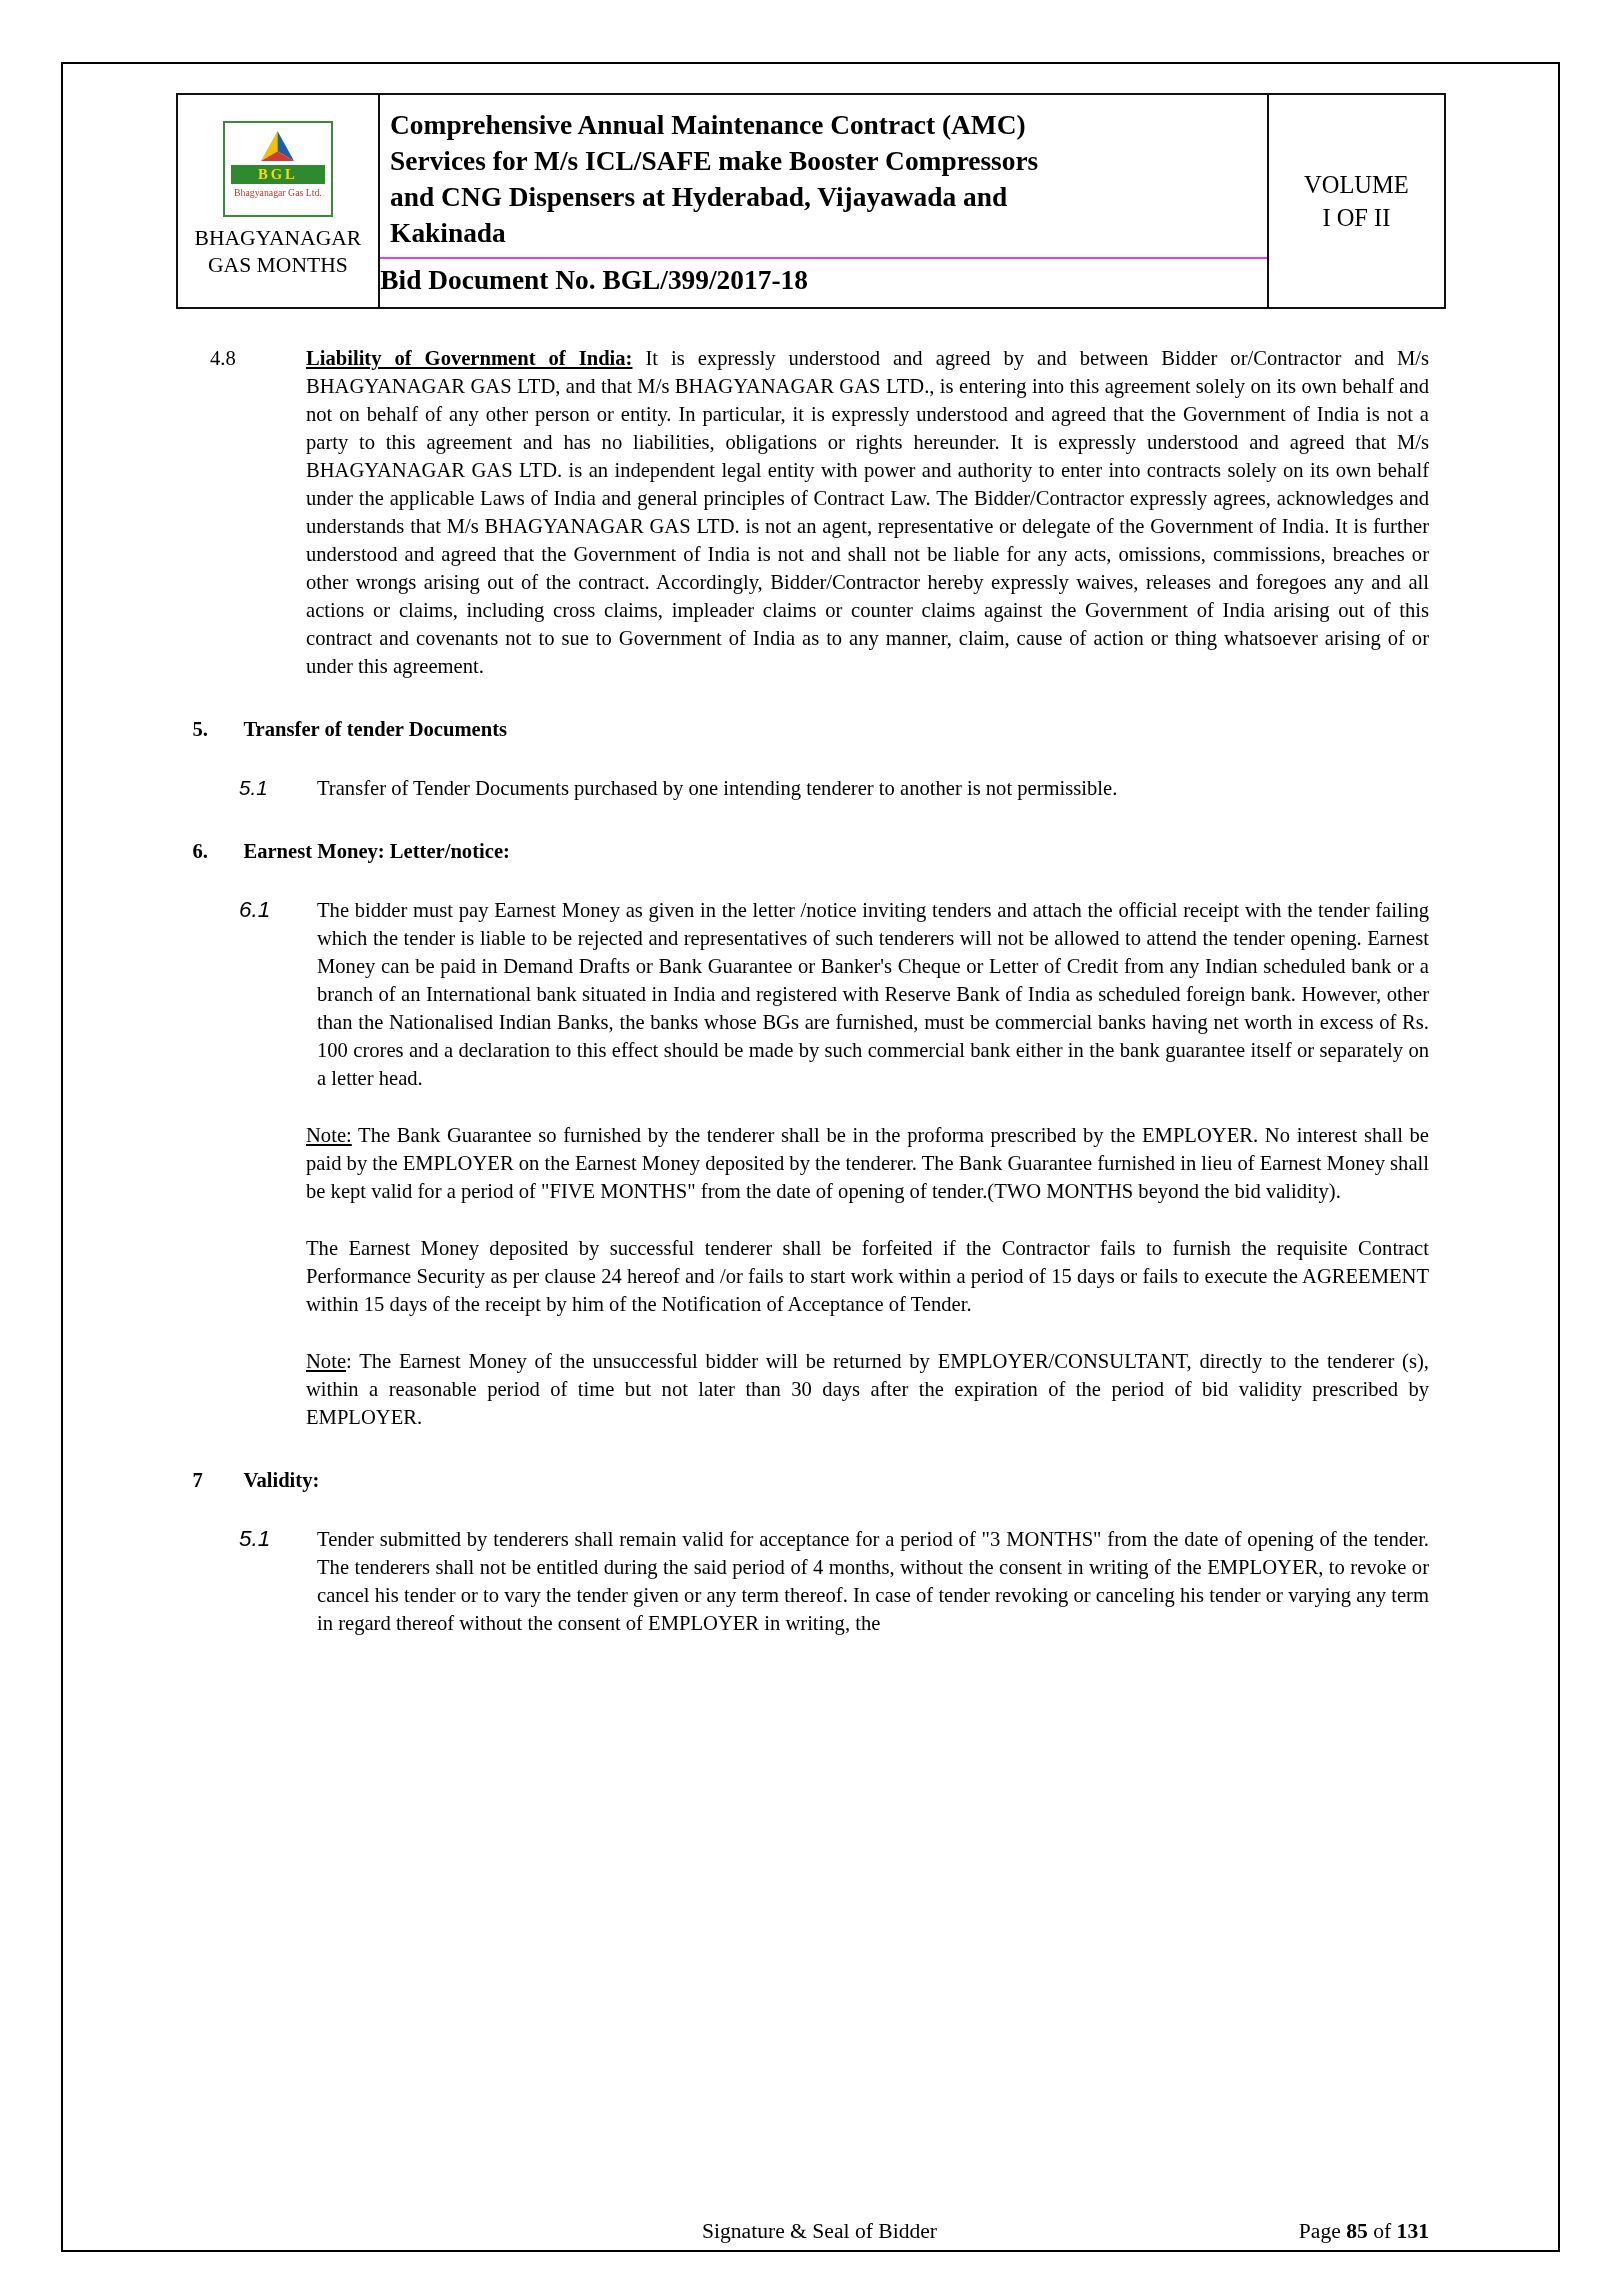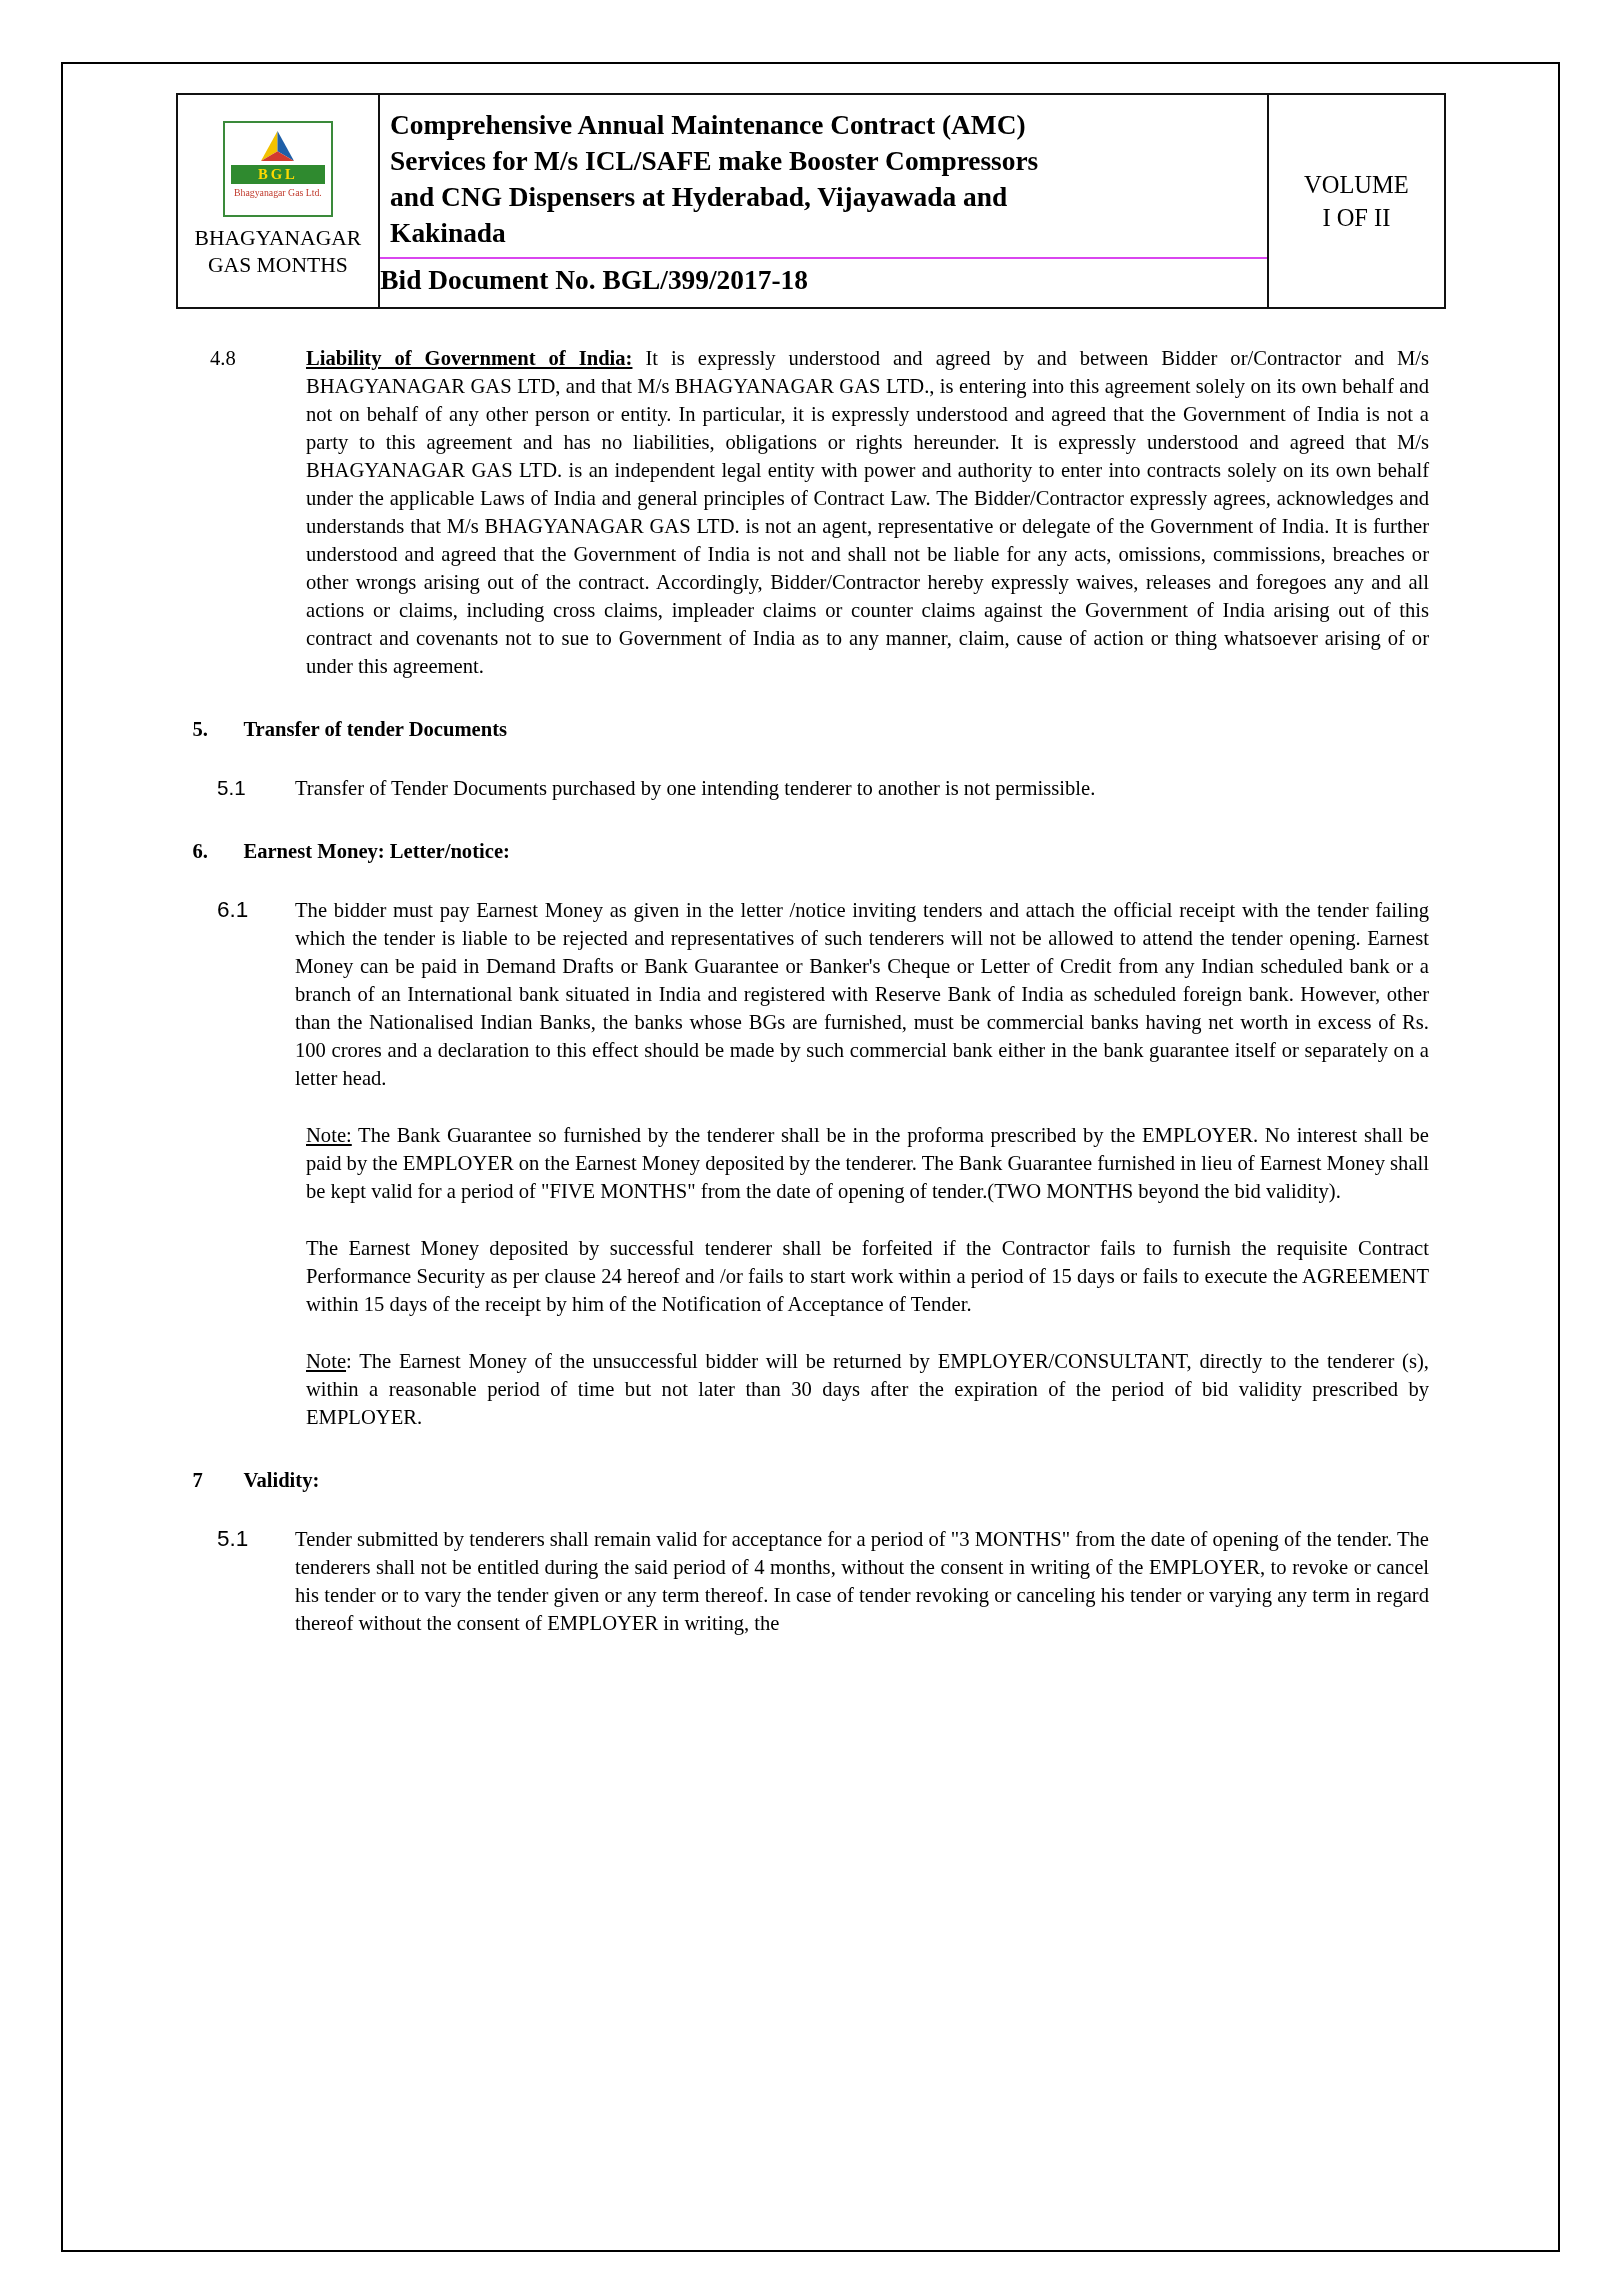--- a/index.html
+++ b/index.html
@@ -37,21 +37,21 @@
     margin:1px 5.9px 0 5.9px; background:#2f8a2f; color:#ffd900;
     font-weight:bold; font-size:14.7px; letter-spacing:2.9px; line-height:19.6px;
   }
   .logo-tagline { font-size:9.8px; color:#c0392b; margin-top:2.9px; white-space:nowrap; }
   .company-name { font-size:21.6px; line-height:27.4px; margin-top:2px; }
 
   
   .content { padding:35px 129px 0 147px; font-size:20.6px; line-height:28px; }
   .row  { display:flex; margin-bottom:27.4px; }
   .num  { flex:0 0 96px; }
-  .num-sub { flex:0 0 78px; margin-left:7px; font-family:"Liberation Sans", sans-serif; font-size:20.6px; }
+  .num-sub { flex:0 0 78px; margin-left:29px; font-family:"Liberation Sans", sans-serif; font-size:20.6px;font-style:italic; }
   .para { flex:1; text-align:justify; }
   .para-full { margin-left:96px; text-align:justify; margin-bottom:27.4px; }
   .section-head { display:flex; font-weight:bold; margin:35px 0 31px -17.6px; font-size:20.6px; }
   .section-head .hnum { flex:0 0 51px; }
   .lead-bold-u { font-weight:bold; text-decoration:underline; }
   .u { text-decoration:underline; }
 
   
   .footer {
     position:absolute; left:0; right:0; bottom:3.9px;
@@ -148,15 +148,25 @@
       <div>Validity:</div>
     </div>
 
     <div class="row">
       <div class="num-sub" style="font-size:22.5px;">5.1</div>
       <div class="para">Tender submitted by tenderers shall remain valid for acceptance  for a period of "3 MONTHS" from the date of opening of the tender. The tenderers shall not be entitled during the said period of 4 months, without the consent in writing of the EMPLOYER, to revoke or cancel his tender or to vary the tender given or any term thereof. In case of tender revoking or canceling his tender or varying any term in regard thereof without the consent of EMPLOYER in writing, the</div>
     </div>
 
   </div>
 
+  <div class="footer">
+    <div class="footer-left"></div>
+    <div class="footer-center">Signature &amp; Seal of Bidder</div>
+    <div class="footer-right">
+      <span>Page</span>
+      <span class="pg-bold">85</span>
+      <span>of</span>
+      <span class="pg-bold">131</span>
+    </div>
+  </div>
 
 </div>
 
 
 </body></html>

